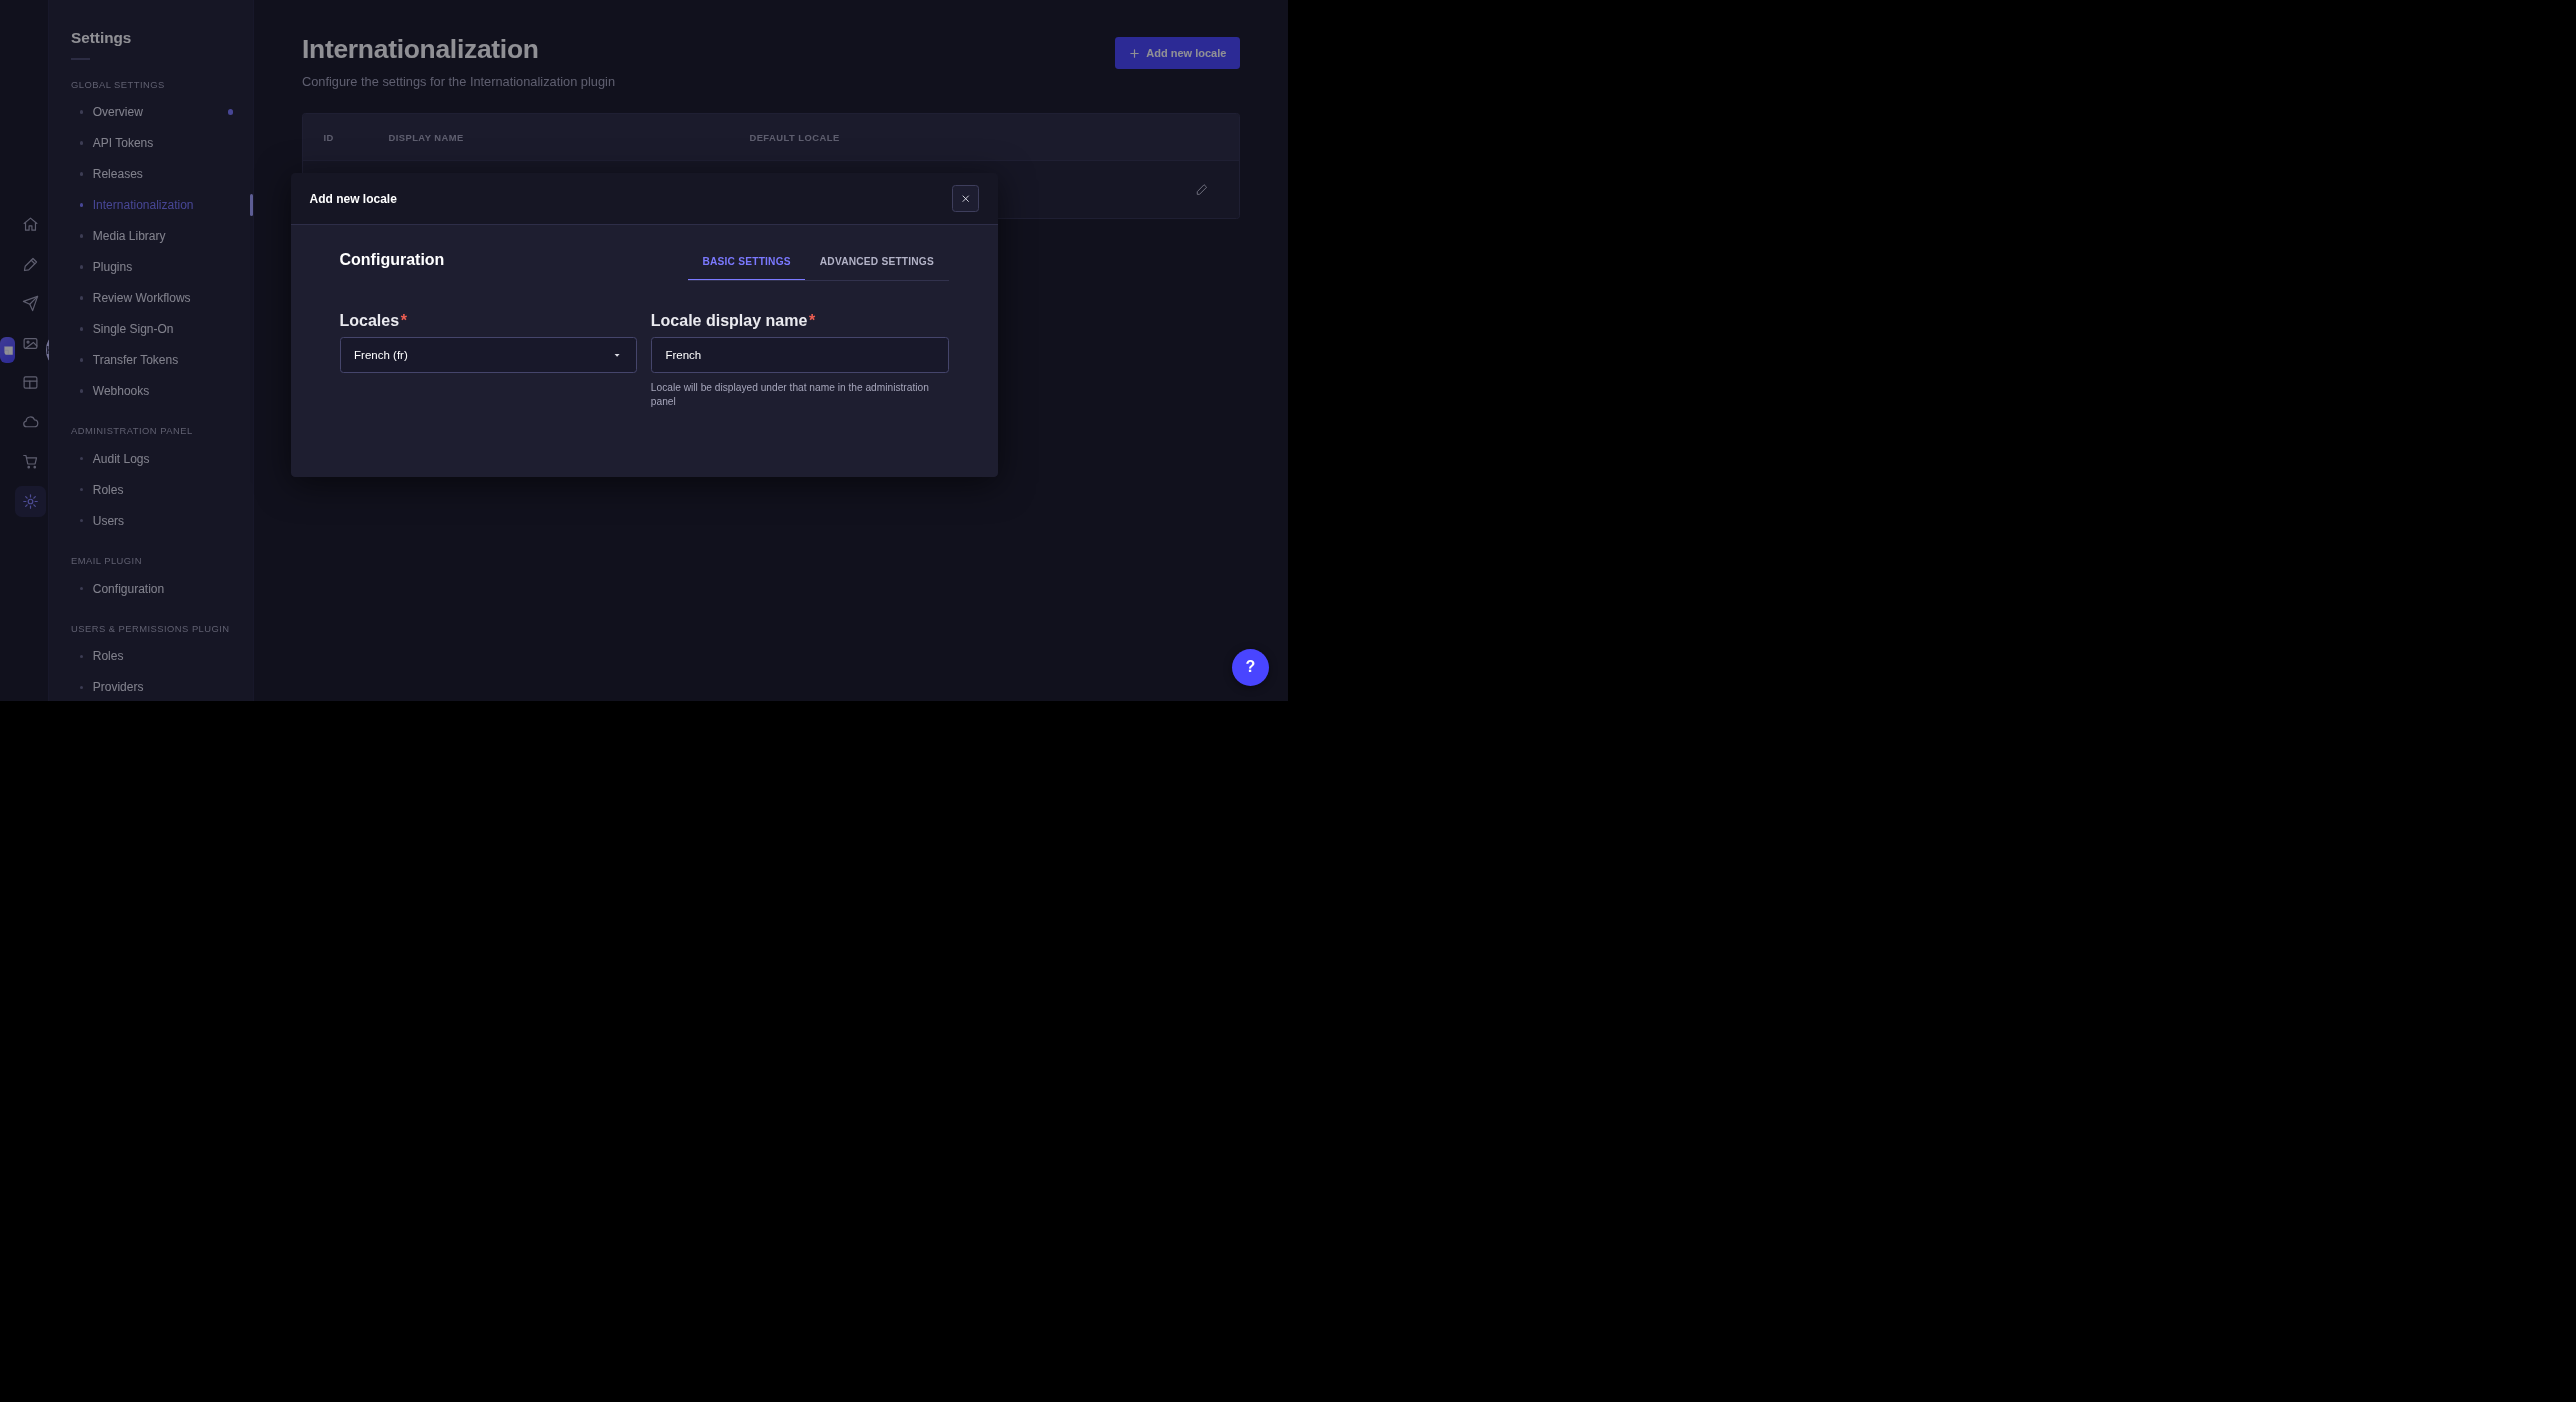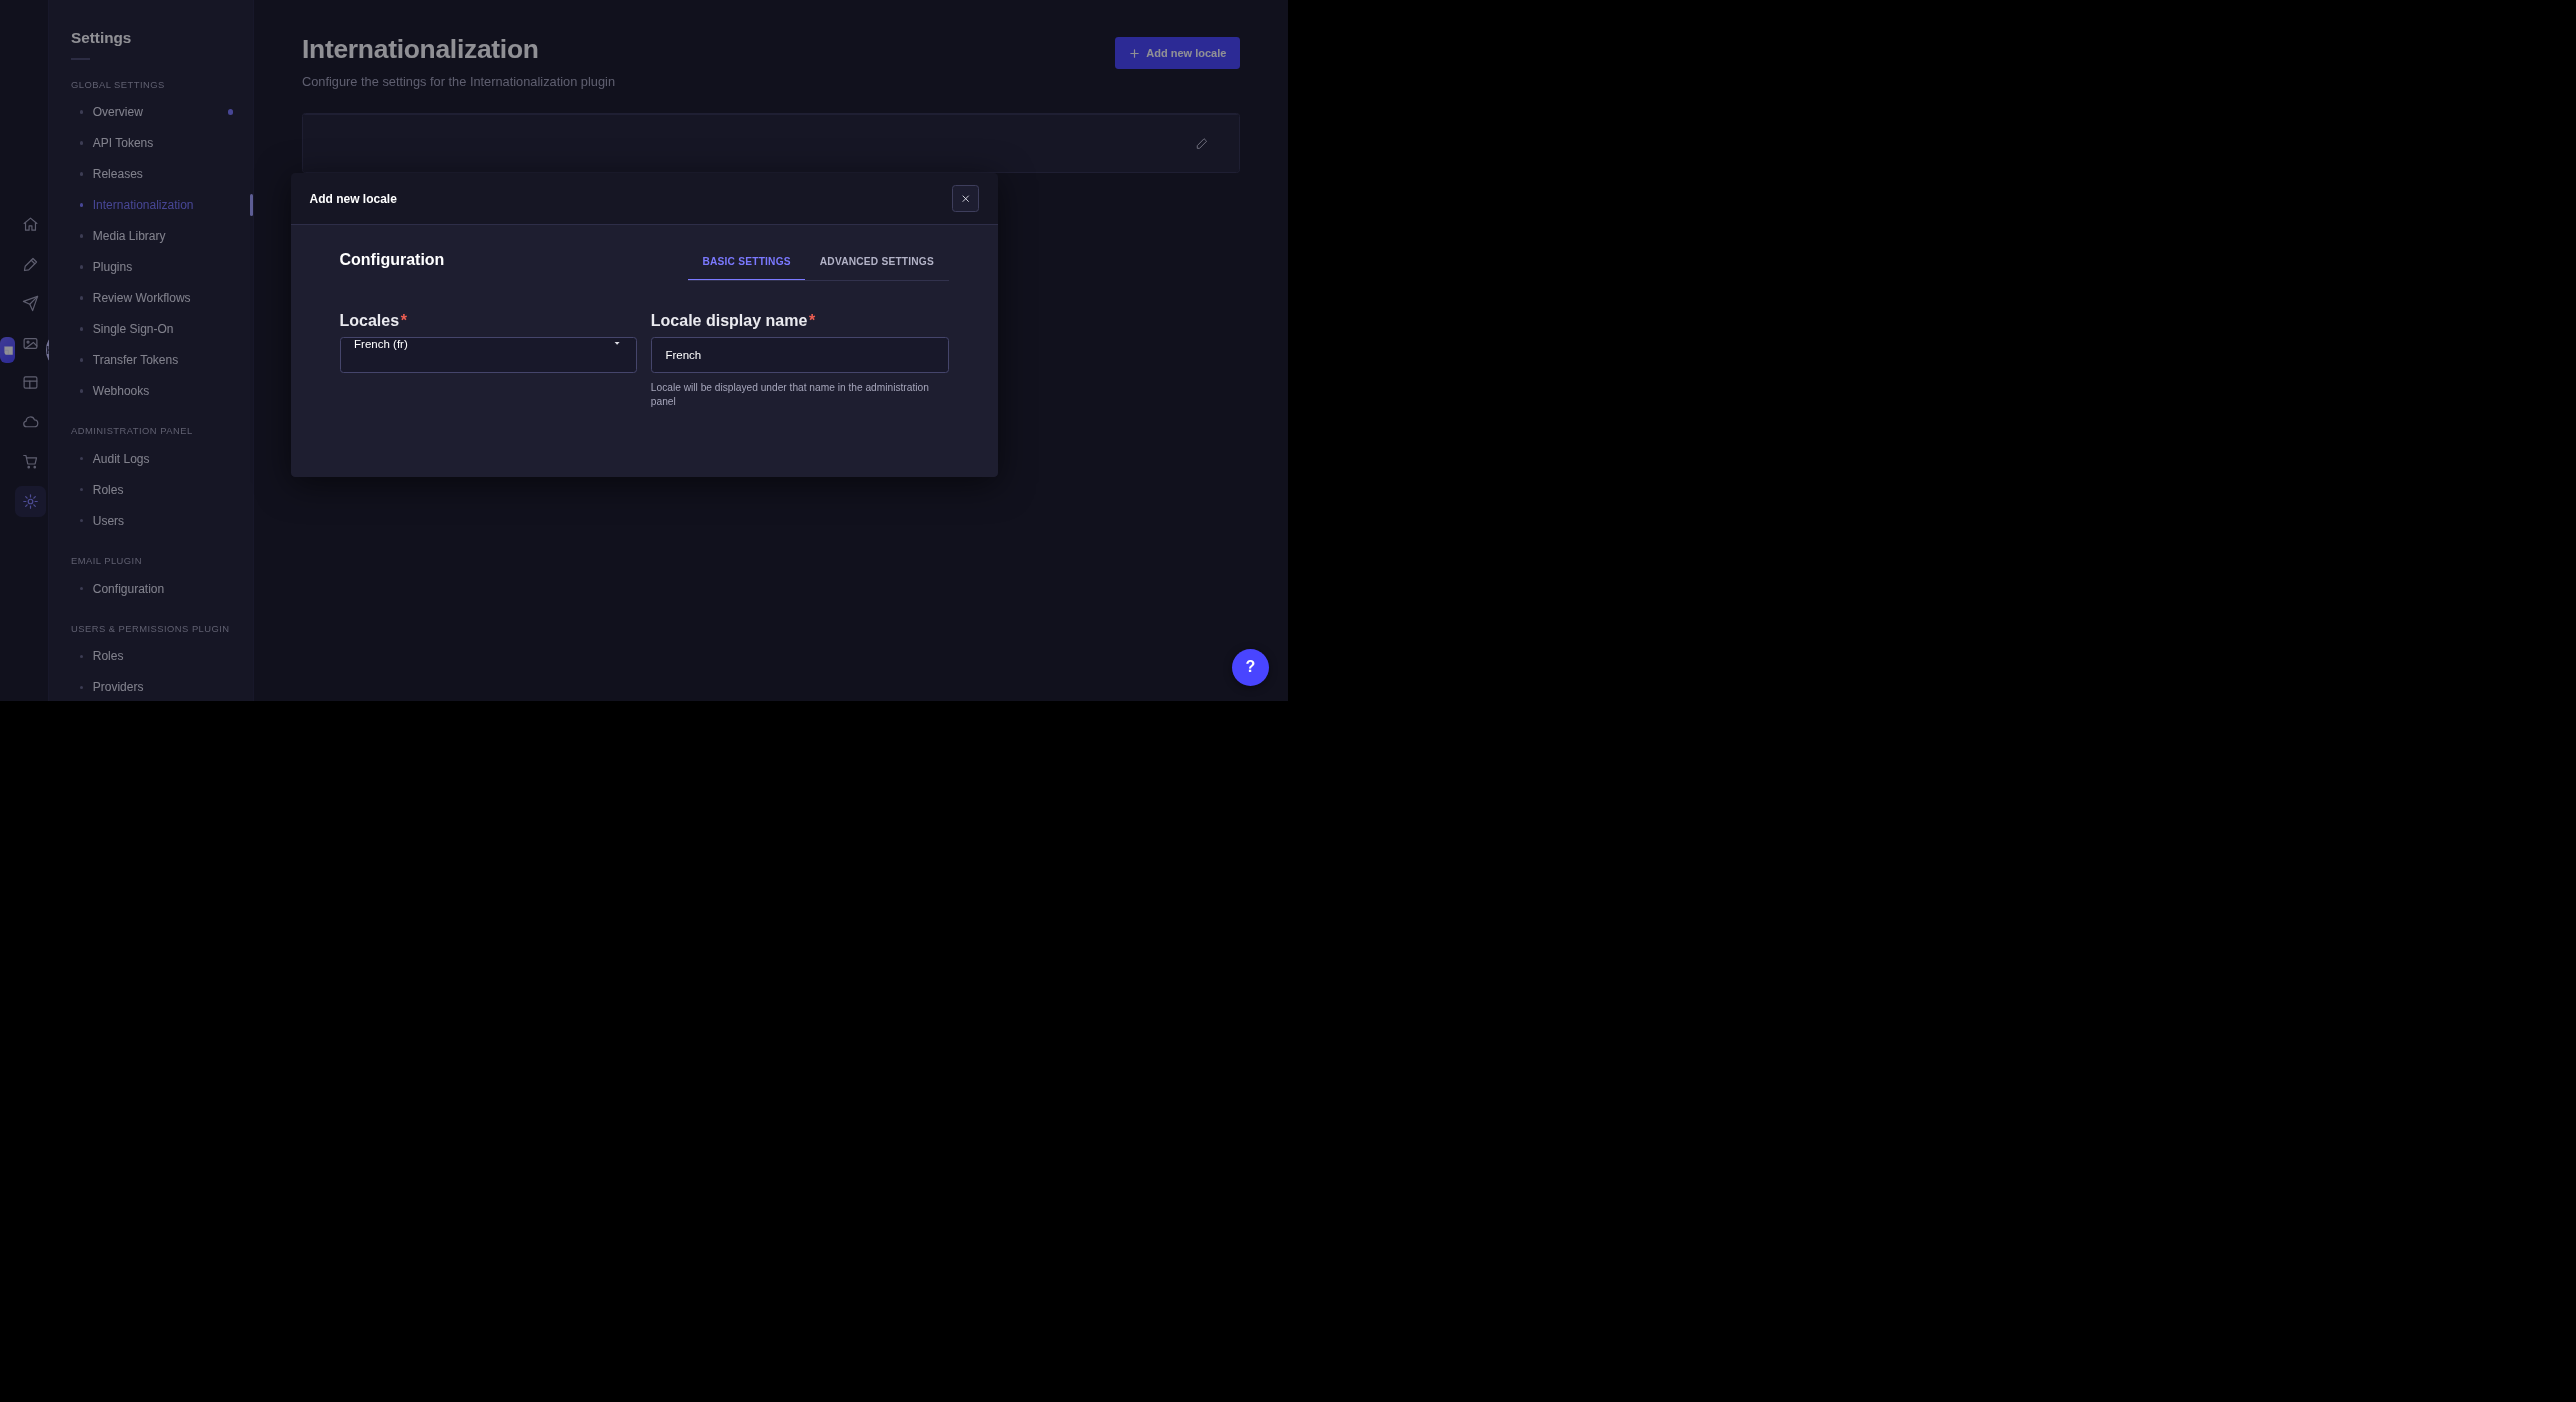--- a/index.html
+++ b/index.html
@@ -57,21 +57,21 @@
   .modal-body { background:#1e1e30; height:252px; padding:25.6px 49px 0; }
   .config-row { display:flex; justify-content:space-between; align-items:flex-end; }
   .config-title { font-size:16px; font-weight:700; color:#ffffff; padding-bottom:12px; }
   .tabs { display:flex; border-bottom:0.9px solid #32324d; }
   .tab { position:relative; padding:0 14.5px 12.8px; font-size:10.2px; font-weight:700; letter-spacing:.02em; color:#b3b3c7; cursor:pointer; background:none; border:none; font-family:inherit; }
   .tab.active { color:#7b79ff; }
   .tab.active::after { content:""; position:absolute; left:0; right:0; bottom:-0.9px; height:1.7px; background:#7b79ff; }
   .form-grid { margin-top:31px; display:grid; grid-template-columns:1fr 1fr; gap:13.6px; }
   .field-label { font-size:16px; font-weight:700; color:#eaeaef; margin-bottom:7.7px; display:flex; gap:1.7px; }
   .req { color:#ee5e52; }
-  .control { height:36px; width:100%; background:#18182a; border:0.9px solid #45456b; border-radius:3.4px; display:flex; align-items:flex-start; justify-content:space-between; padding:0 13.6px; font-size:11.5px; color:#ffffff; cursor:pointer; }
+  .control { height:36px; width:100%; background:#18182a; border:0.9px solid #45456b; border-radius:3.4px; display:flex; align-items:center; justify-content:space-between; padding:0 13.6px; font-size:11.5px; color:#ffffff; cursor:pointer; }
   .text-input { height:36px; width:100%; background:#18182a; border:0.9px solid #45456b; border-radius:3.4px; padding:0 13.6px; font-size:11.5px; color:#ffffff; font-family:inherit; outline:none; }
   .hint { margin-top:7.7px; font-size:10.2px; line-height:1.4; color:#a5a5ba; max-width:96%; }
   .modal-footer { height:55px; background:#161624; border-top:0.9px solid #2e2e48; display:flex; align-items:center; justify-content:space-between; padding:0 17px; }
   .btn-cancel { background:#1d1d30; border:0.9px solid #4a4a6a; color:#ffffff; height:31.5px; padding:0 13.6px; }
   .btn-save { background:#4945ff; color:#ffffff; height:31.5px; padding:0 14.5px; gap:6.8px; }
 
   
   .fab { position:absolute; right:19px; bottom:15.3px; width:37px; height:37px; border-radius:50%; background:#4945ff; color:#ffffff; display:flex; align-items:center; justify-content:center; font-size:16px; font-weight:700; z-index:40; cursor:pointer; box-shadow:0 1.7px 8.5px rgba(0,0,0,.4); }
 </style>
 </head>
@@ -228,20 +228,25 @@
       </div>
       <button class="btn btn-primary">
         <svg width="11" height="11" viewBox="0 0 24 24" fill="none" stroke="#ffffff" stroke-width="2.6" stroke-linecap="round">
             <path d="M12 4v16M4 12h16"></path>
           </svg>
         <span>Add new locale</span>
       </button>
     </div>
 
     <div class="table-card">
+      <div class="thead">
+        <div class="th th-id">ID</div>
+        <div class="th th-name">DISPLAY NAME</div>
+        <div class="th th-locale">DEFAULT LOCALE</div>
+      </div>
       <div class="trow">
         <button class="icon-btn">
           <svg width="13.6" height="13.6" viewBox="0 0 24 24" fill="none" stroke="currentColor" stroke-width="1.7" stroke-linecap="round" stroke-linejoin="round">
               <path d="M16.5 3.5l4 4L8 20H4v-4z"></path>
             </svg>
         </button>
       </div>
     </div>
   </main>
 

